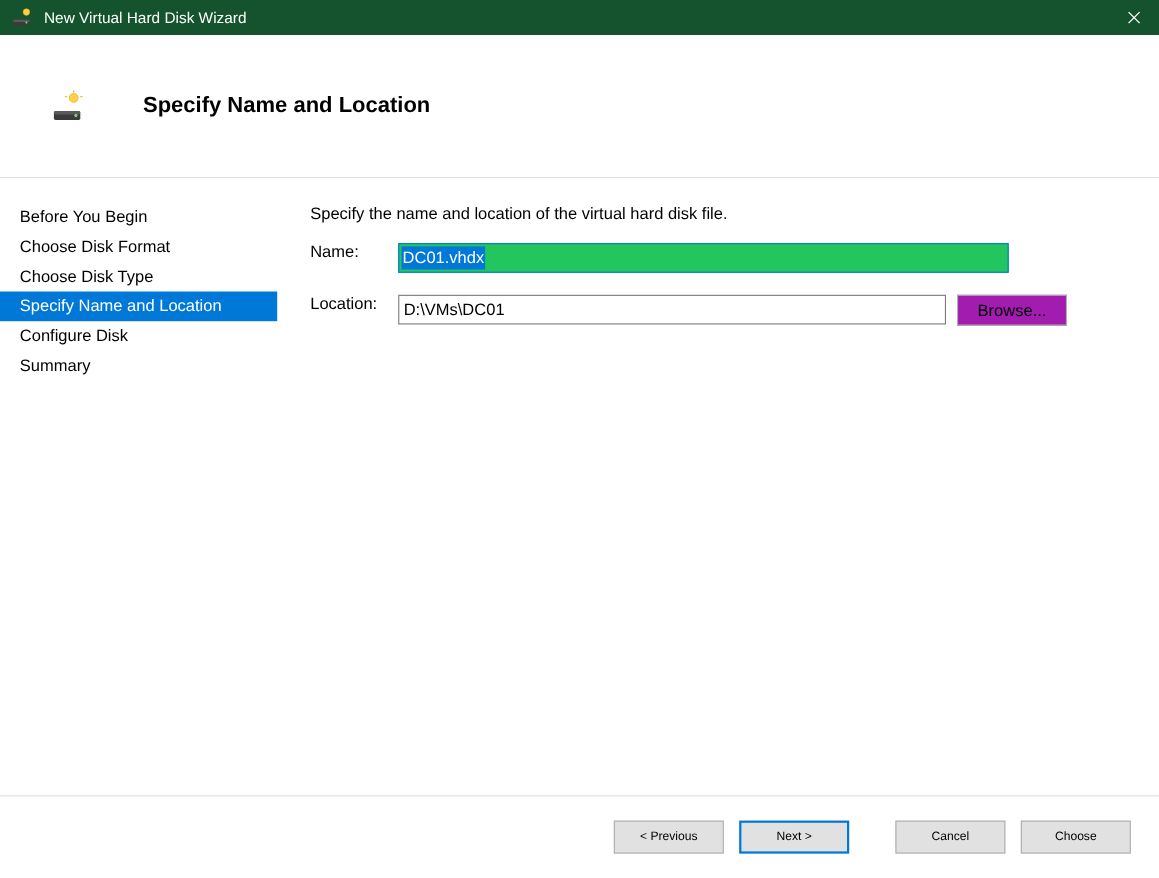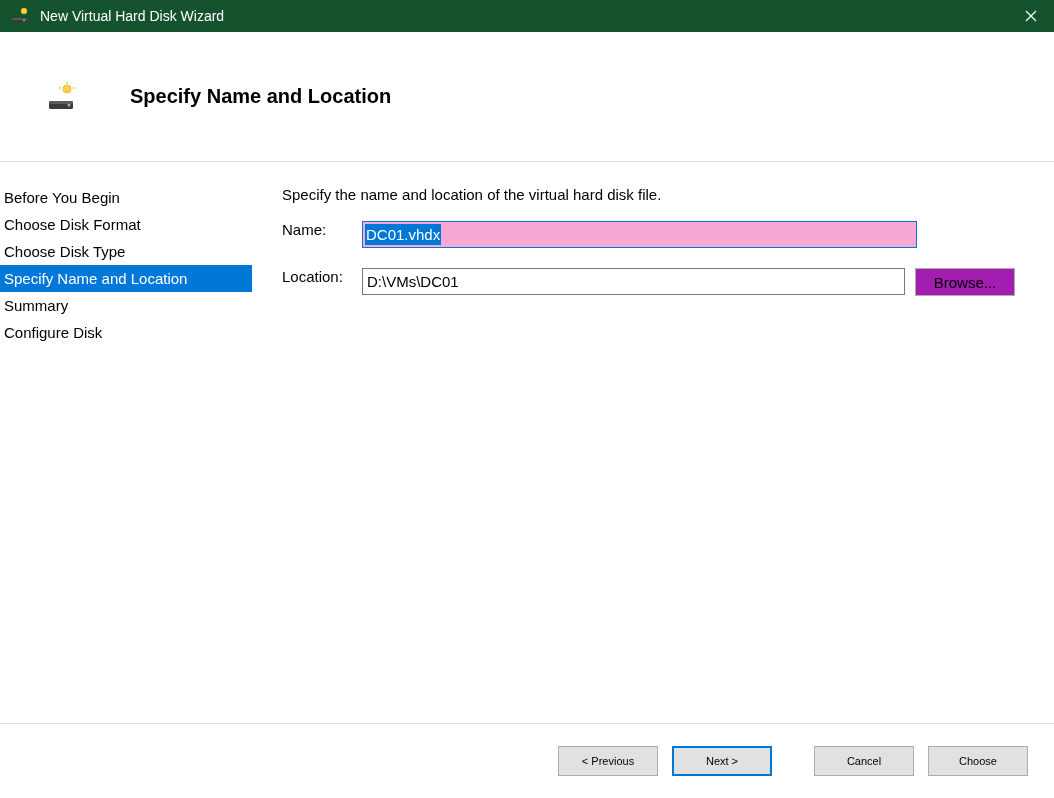--- a/index.html
+++ b/index.html
@@ -69,21 +69,21 @@
     .body-panel {
       display: flex;
       height: 561px;
     }
     .sidebar {
       width: 252px;
       padding-top: 22px;
       padding-left: 0;
     }
     .sidebar-item {
-      padding: 5px 18px 5px 4px;
+      padding: 5px 18px 5px 18px;
       font-size: 15px;
       color: #000;
       cursor: default;
     }
     .sidebar-item.selected {
       background: #0078d7;
       color: #fff;
     }
     .content {
       flex: 1;
@@ -107,34 +107,34 @@
       height: 27px;
       padding: 2px 4px;
       border: 1px solid #7a7a7a;
       outline: none;
     }
     .name-input-wrap {
       position: relative;
       width: 555px;
       height: 27px;
       border: 1px solid #0078d7;
-      background: #f9a8d4;
+      background: #22c55e;
       display: flex;
       align-items: center;
       padding: 0 2px;
     }
     .name-input-sel {
       background: #0078d7;
       color: #fff;
       padding: 0 1px;
       font-size: 15px;
       line-height: 21px;
     }
     #location-input {
-      width: 543px;
+      width: 498px;
       border: 1px solid #7a7a7a;
       margin-right: 10px;
     }
     .browse-btn {
       width: 100px;
       height: 28px;
       background: #a21caf;
       border: 1px solid #adadad;
       font-family: inherit;
       font-size: 15px;
@@ -200,22 +200,22 @@
   </span>
   <div class="header-title">Specify Name and Location</div>
 </div>
 
 <div class="body-panel">
   <div class="sidebar">
     <div class="sidebar-item">Before You Begin</div>
     <div class="sidebar-item">Choose Disk Format</div>
     <div class="sidebar-item">Choose Disk Type</div>
     <div class="sidebar-item selected">Specify Name and Location</div>
+    <div class="sidebar-item">Configure Disk</div>
     <div class="sidebar-item">Summary</div>
-    <div class="sidebar-item">Configure Disk</div>
   </div>
 
   <div class="content">
     <div class="instruction">Specify the name and location of the virtual hard disk file.</div>
 
     <div class="form-row">
       <div class="form-label">Name:</div>
       <div class="name-input-wrap">
         <span class="name-input-sel">DC01.vhdx</span>
       </div>

